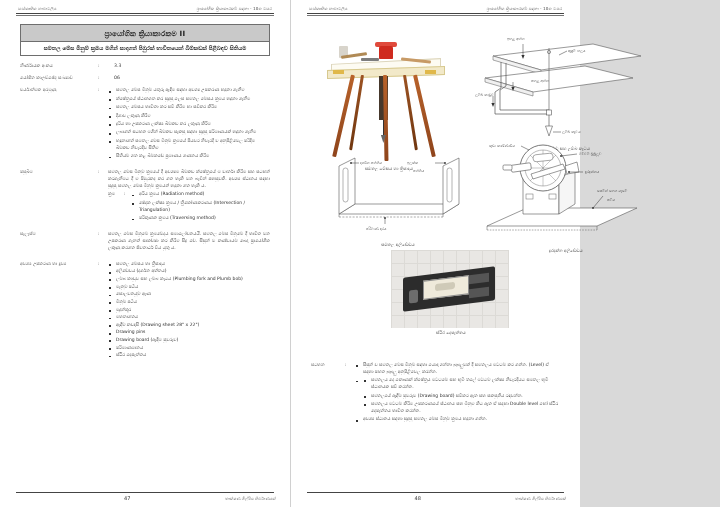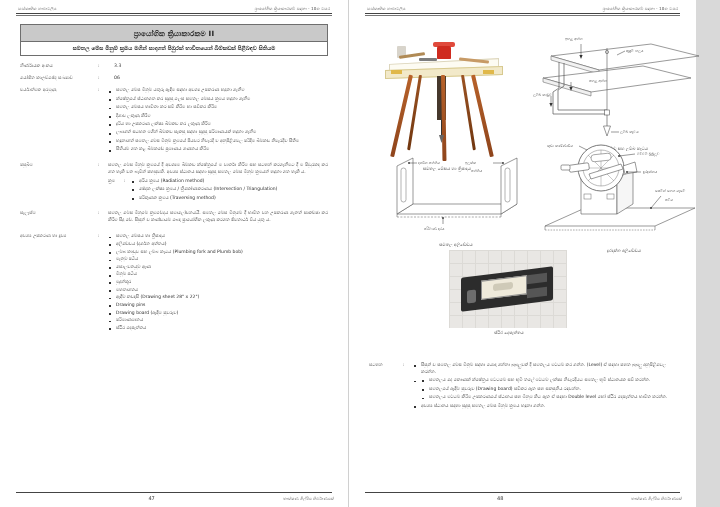--- a/index.html
+++ b/index.html
@@ -2,21 +2,21 @@
 <html><head>
 <meta charset="utf-8">
 <style>
   html,body{margin:0;padding:0;}
   body{
     width:720px;height:507px;
     background:#d9d9d9;
     font-family:"DejaVu Sans","Liberation Sans",sans-serif;
     overflow:hidden;
   }
-  .spread{position:relative;width:696px;height:507px;display:flex;background:#ef4444;}
+  .spread{position:relative;width:580px;height:507px;display:flex;background:#ef4444;}
   .page{position:relative;width:360px;height:507px;background:#ffffff;box-sizing:border-box;padding:6px 14px 0 14px;}
   .page.right{border-left:1px solid #d0d0d0;}
 
   
   .pg-header{display:flex;justify-content:space-between;align-items:flex-end;font-size:4.1px;color:#4a4a4a;letter-spacing:.1px;padding:0 4px 2px 4px;}
   .rule{height:0;border-top:1.2px solid #444;margin:0 2px;}
   .rule.thin{border-top:.7px solid #777;margin-top:1px;}
   .pg-footer-wrap{position:absolute;left:14px;right:14px;bottom:6px;}
   .pg-footer{display:flex;align-items:center;font-size:4.3px;color:#4a4a4a;padding-top:2px;}
   .pg-num{flex:0 0 auto;margin-left:42%;color:#333;font-size:5px;}

